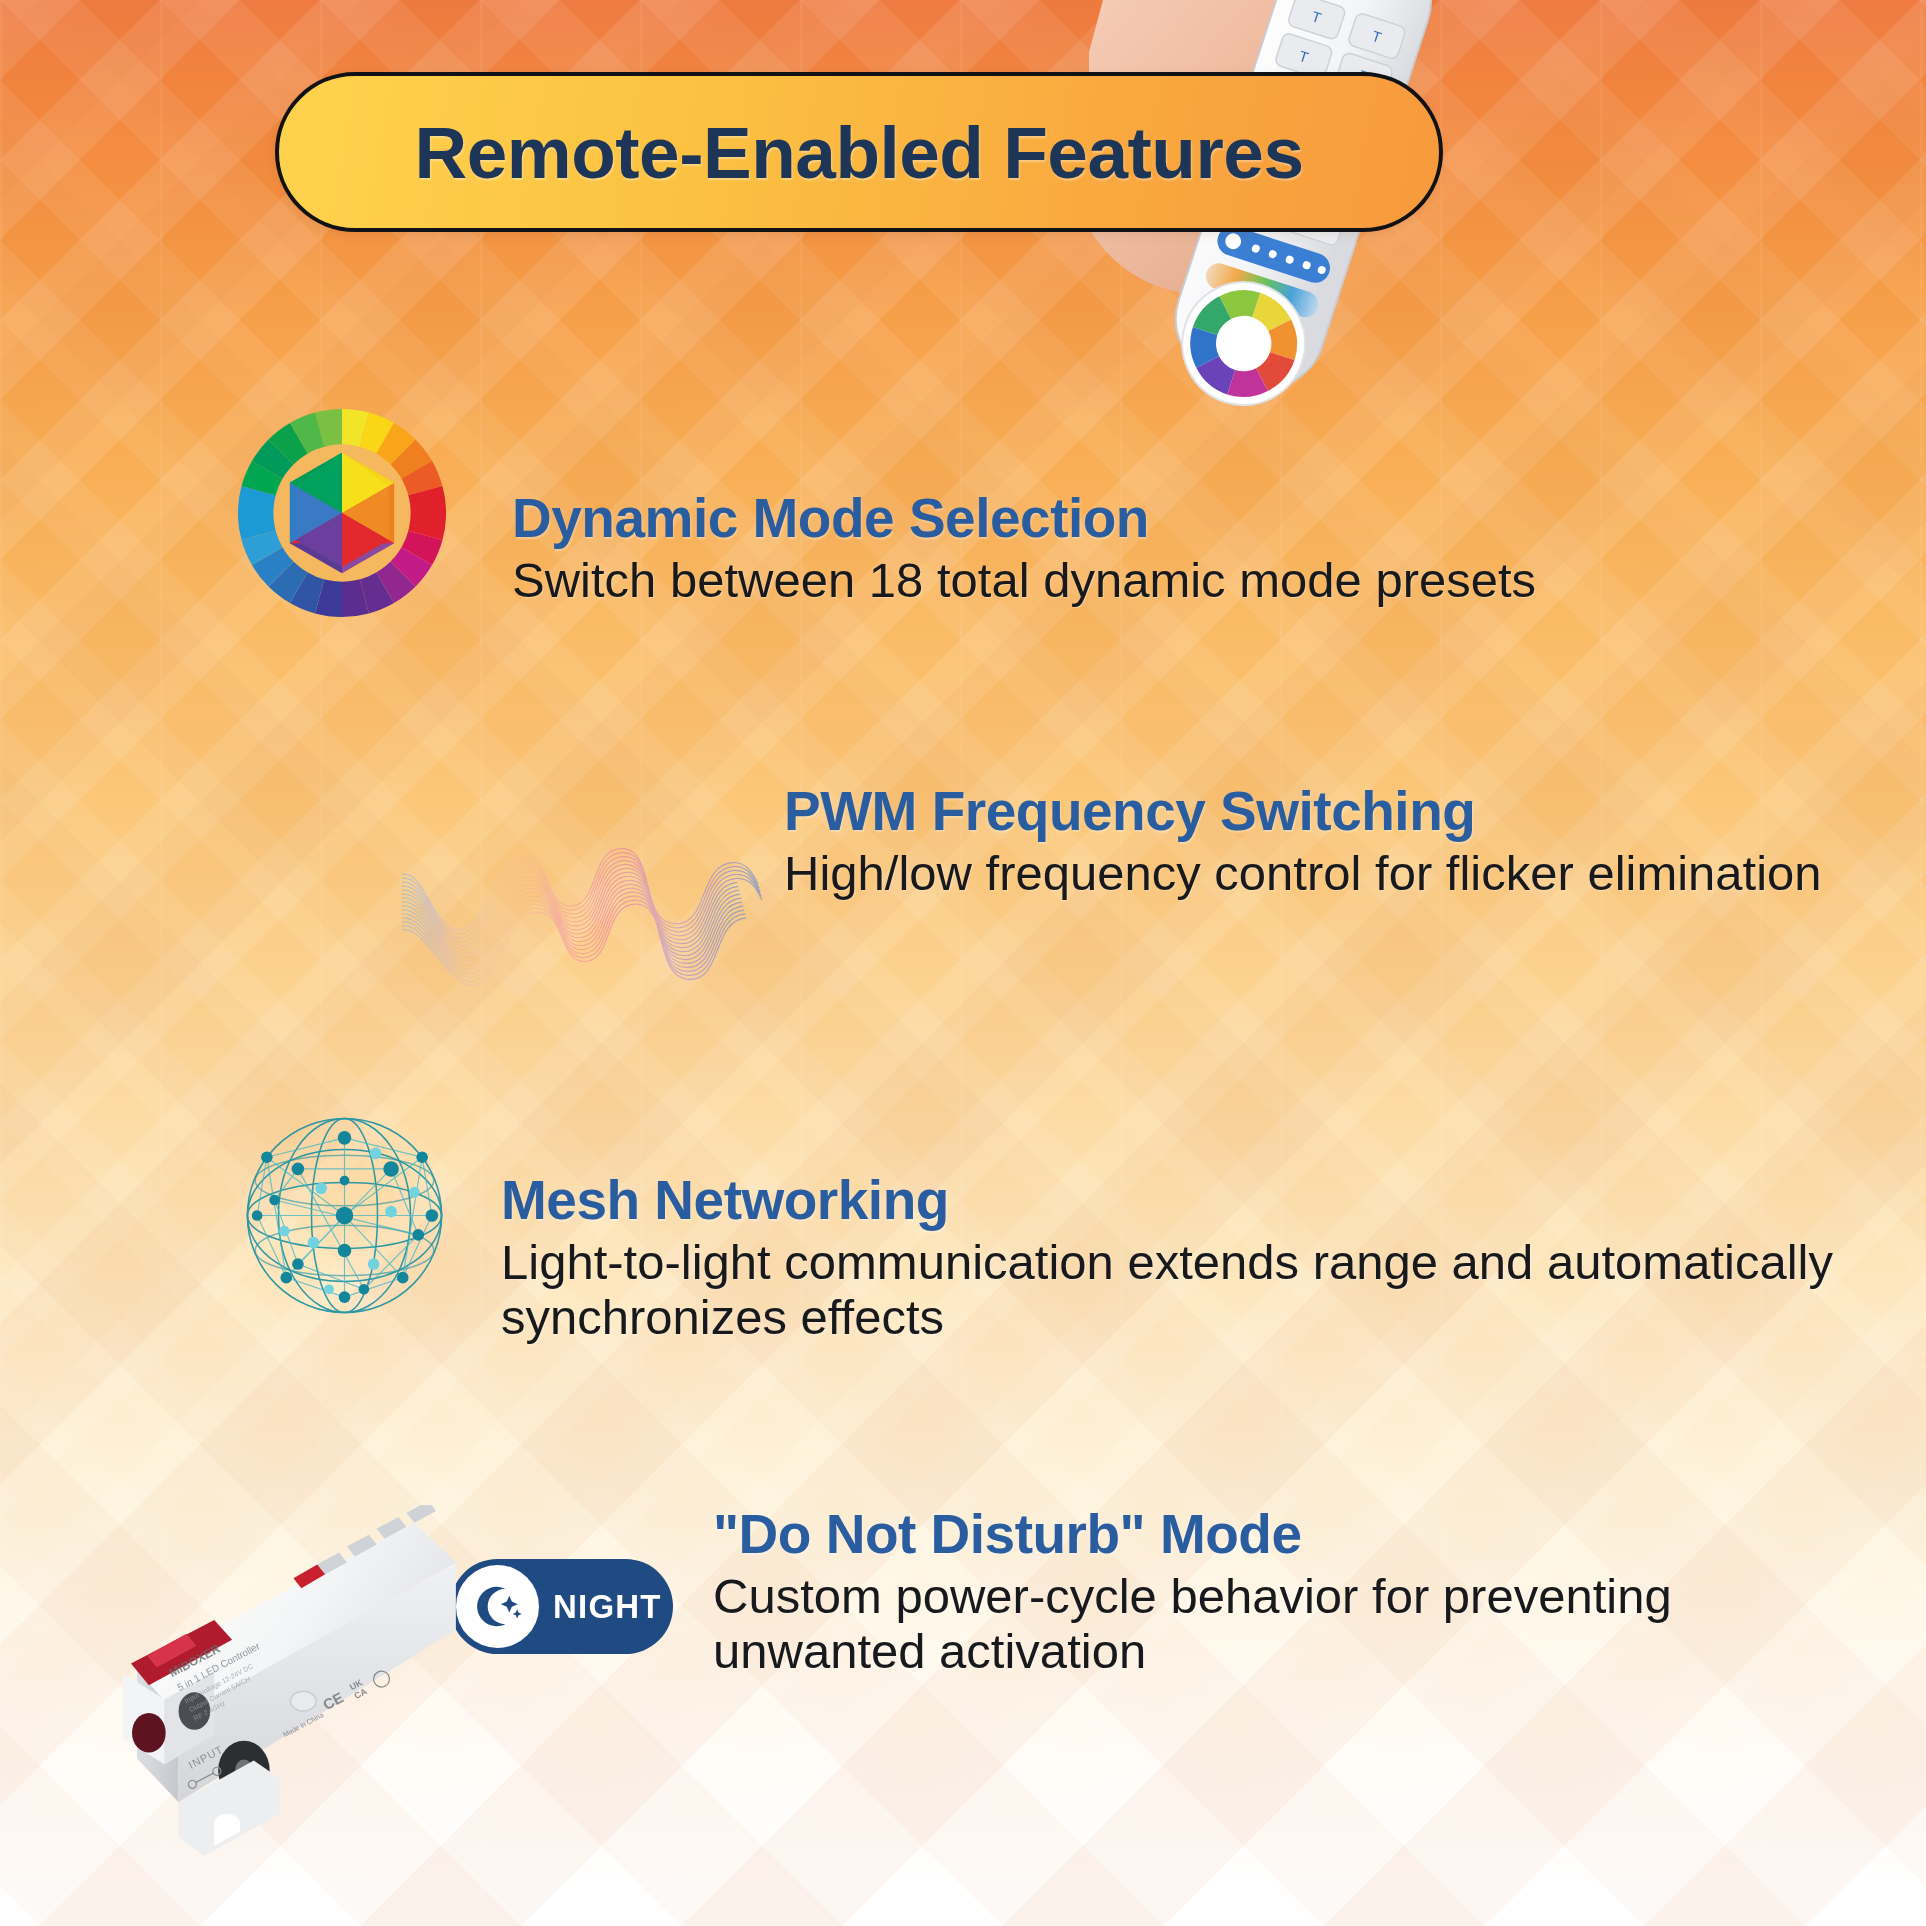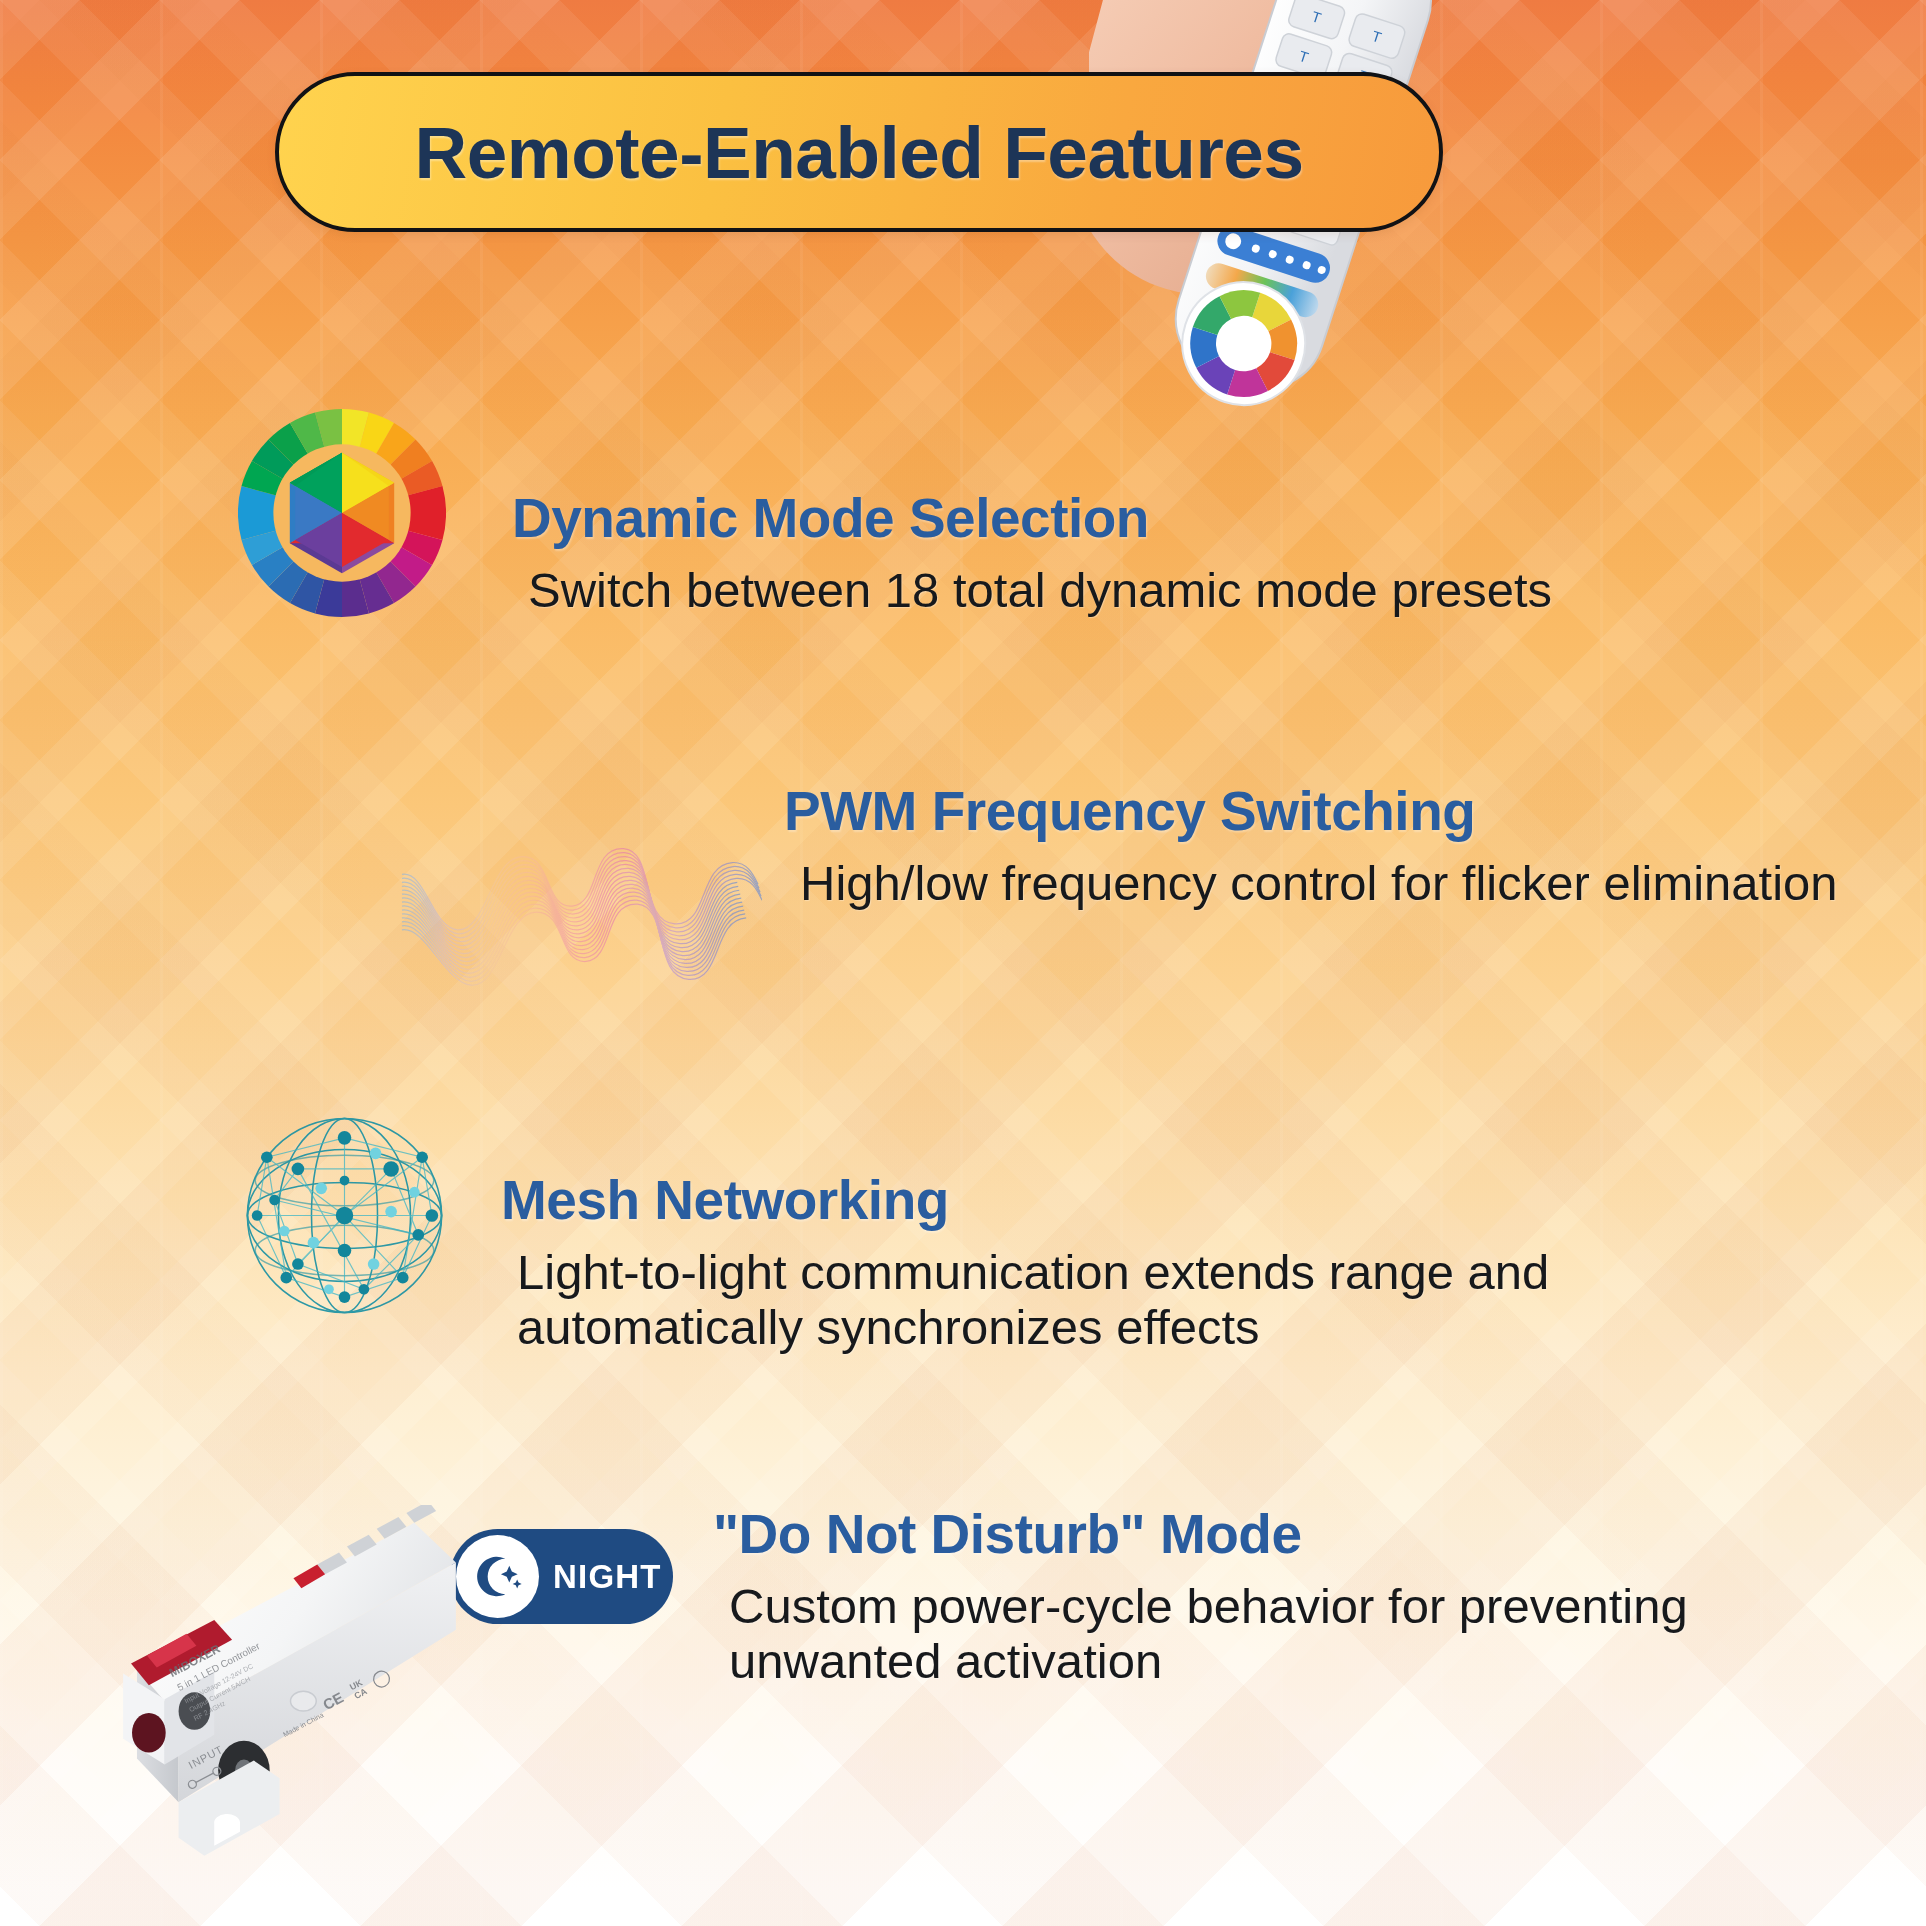--- a/index.html
+++ b/index.html
@@ -105,21 +105,21 @@
     margin: 0 0 6px 0;
     font-size: 55px;
     font-weight: bold;
     color: #2a5d9f;
     letter-spacing: -0.5px;
     line-height: 1.06;
     font-family: "Liberation Sans", sans-serif;
     text-shadow: 1px 2px 2px rgba(255,255,255,0.30);
   }
   .feature p {
-    margin: 16px;
+    margin: 0;
     font-size: 49px;
     color: #17191c;
     line-height: 1.12;
     font-weight: 400;
     font-family: "Liberation Sans", sans-serif;
     text-shadow: 1px 1px 1px rgba(255,255,255,0.30);
   }
 
   
   #feature-dynamic   { left: 238px;  top: 447px;  width: 1604px; gap: 28px; }
@@ -128,21 +128,21 @@
 
   #feature-pwm       { left: 396px;  top: 762px;  width: 1465px; }
   #feature-pwm .icon-box { width: 366px; height: 188px; margin-right: 22px; margin-top: 57px; }
   #feature-pwm .texts { padding-top: 20px; }
 
   #feature-mesh      { left: 228px;  top: 1129px; width: 1624px; }
   #feature-mesh .icon-box { width: 233px; height: 233px; margin-right: 40px; margin-top: -30px; }
   #feature-mesh .texts { padding-top: 42px; }
 
   #feature-dnd       { left: 450px;  top: 1505px; width: 1406px; }
-  #feature-dnd .icon-box { width: 223px; height: 95px; margin-right: 40px; margin-top: 24px; }
+  #feature-dnd .icon-box { width: 223px; height: 95px; margin-right: 40px; margin-top: 54px; }
   #feature-dnd .texts { padding-top: 0px; }
 
   
   .night-pill {
     width: 223px;
     height: 95px;
     border-radius: 48px;
     background: #1f4b82;
     display: flex;
     align-items: center;

